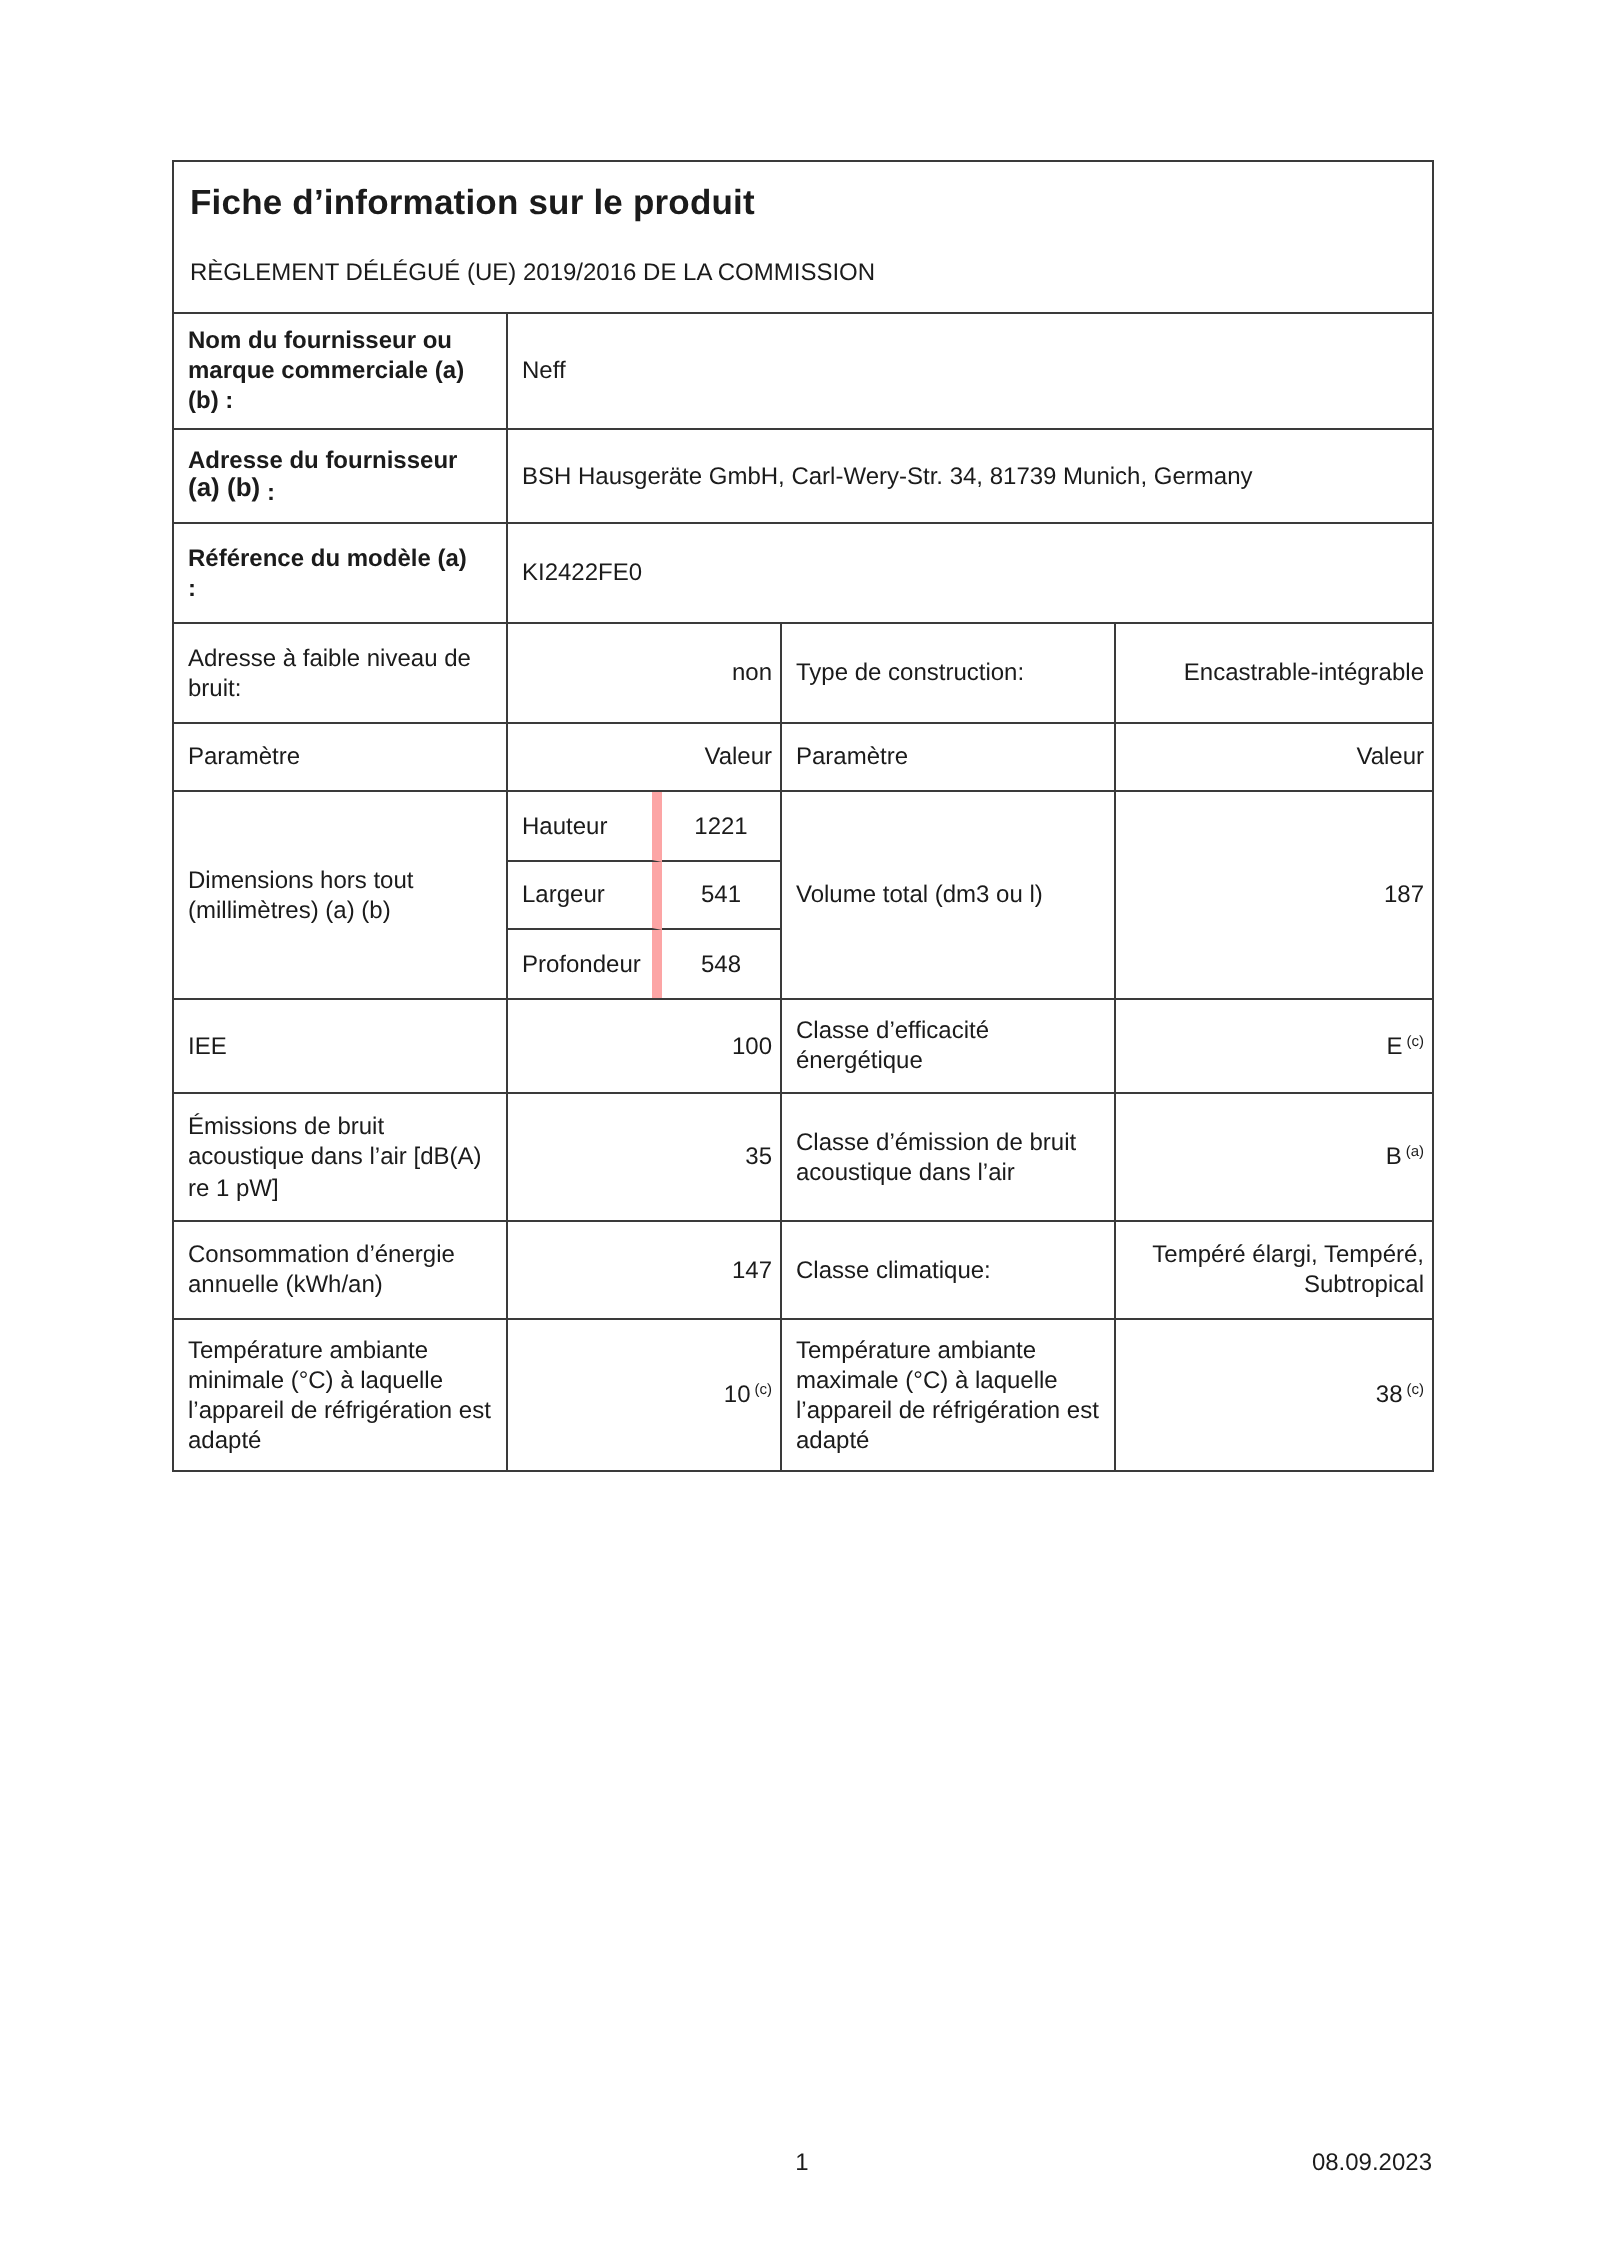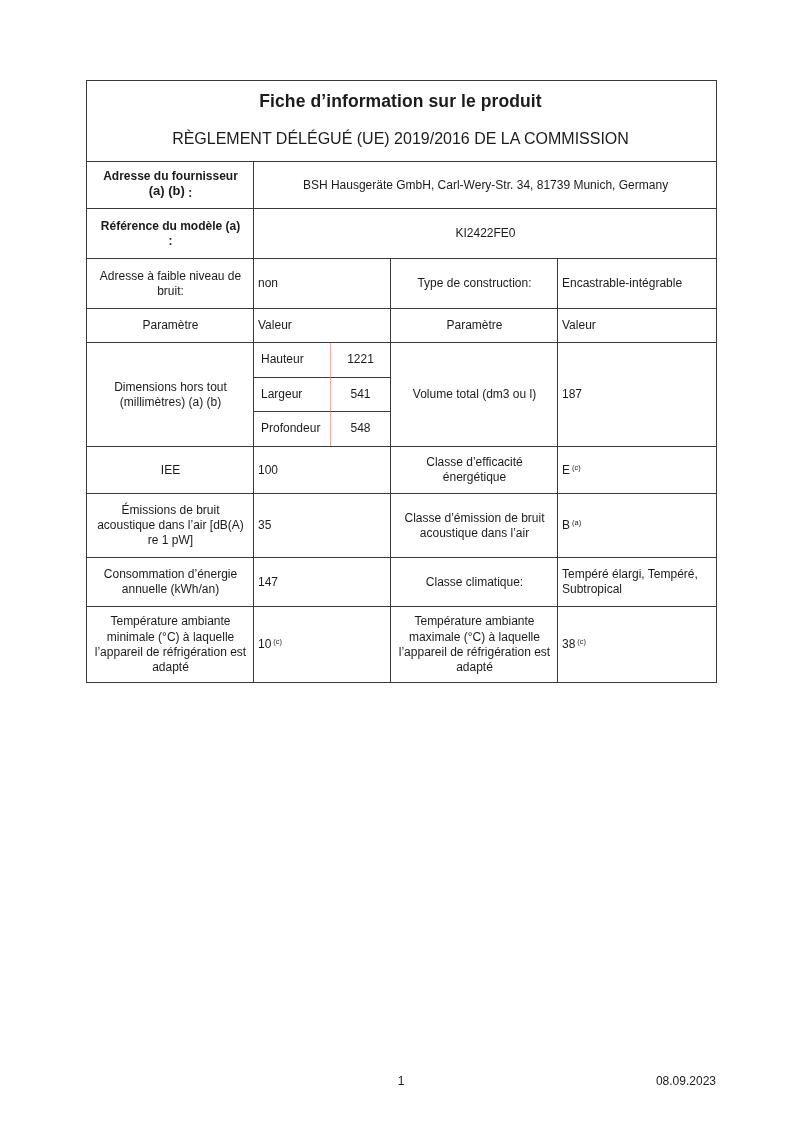--- a/index.html
+++ b/index.html
@@ -18,41 +18,40 @@
     border-collapse: collapse;
     table-layout: fixed;
   }
   td {
     border: 1px solid #3a3a3a;
     vertical-align: middle;
     font-size: 12px;
     line-height: 1.26;
     padding: 6px 6px 6px 7px;
     word-wrap: break-word;
-    text-align: center;
   }
-  td.center { text-align: left; padding-left: 4px; padding-right: 4px; }
+  td.center { text-align: right; padding-left: 4px; padding-right: 4px; }
   .bold { font-weight: bold; }
 
   .title-cell { padding: 9px 10px 12px 8px; vertical-align: top; }
   .doc-title { font-size: 17.5px; font-weight: bold; letter-spacing: 0.1px; }
-  .doc-reg { font-size: 16px; margin-top: 17px; }
+  .doc-reg { font-size: 12px; margin-top: 17px; }
 
   .note { font-size: 13px; position: relative; top: -2px; }
   .sup { font-size: 7.5px; position: relative; top: -4px; margin-left: 2px; white-space: nowrap; }
 
   td.dims-td { padding: 0; }
   .dims-grid {
     display: grid;
     grid-template-columns: 77px 1fr;
     grid-template-rows: 1fr 1fr 1fr;
     height: 103px;
   }
   .dg { display: flex; align-items: center; font-size: 12px; }
-  .dg-name { padding-left: 7px; border-right: 1px solid #fca5a5; }
+  .dg-name { padding-left: 7px; border-right: 5px solid #fca5a5; }
   .dg-val { justify-content: center; }
   .dg-bb { border-bottom: 1px solid #3a3a3a; }
 
   .footer {
     position: absolute; left: 86px; top: 1074px;
     width: 630px; height: 18px; font-size: 12px;
   }
   .footer .page-num { position: absolute; left: 0; right: 0; text-align: center; }
   .footer .date { position: absolute; right: 0; top: 0; }
 </style>
@@ -68,20 +67,24 @@
         <col style="width:159px">
     </colgroup>
     <tbody>
       <tr style="height:75px">
         <td colspan="4" class="title-cell">
           <div class="doc-title">Fiche d’information sur le produit</div>
           <div class="doc-reg">RÈGLEMENT DÉLÉGUÉ (UE) 2019/2016 DE LA COMMISSION</div>
         </td>
       </tr>
 
+      <tr style="height:58px">
+        <td class="bold">Nom du fournisseur ou marque commerciale (a) (b) :</td>
+        <td colspan="3">Neff</td>
+      </tr>
 
       <tr style="height:47px">
         <td class="bold">
           <div>Adresse du fournisseur</div>
           <div><span class="note">(a) (b)</span> <span>:</span></div>
         </td>
         <td colspan="3">BSH Hausgeräte GmbH, Carl-Wery-Str. 34, 81739 Munich, Germany</td>
       </tr>
 
       <tr style="height:50px">

